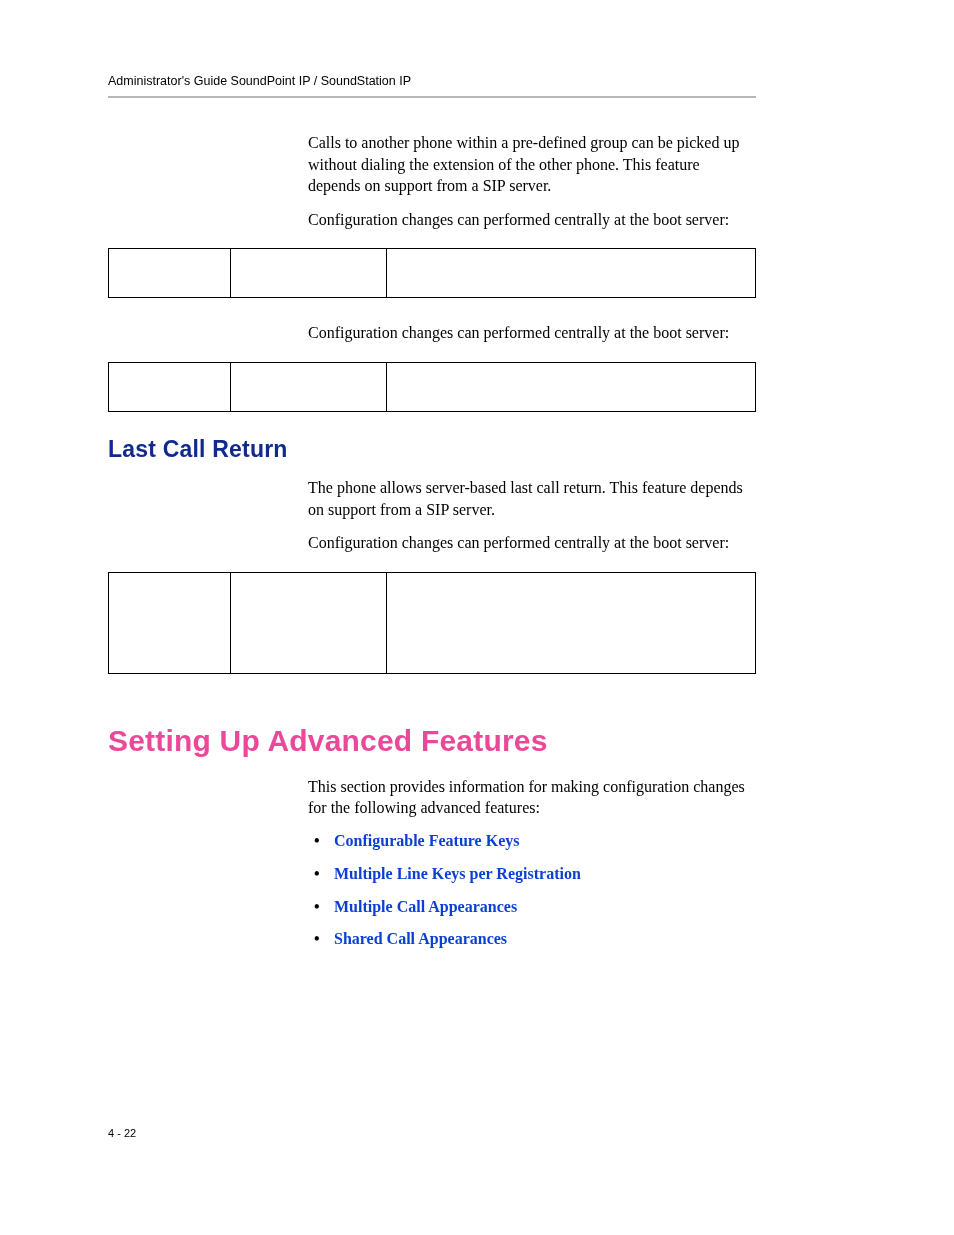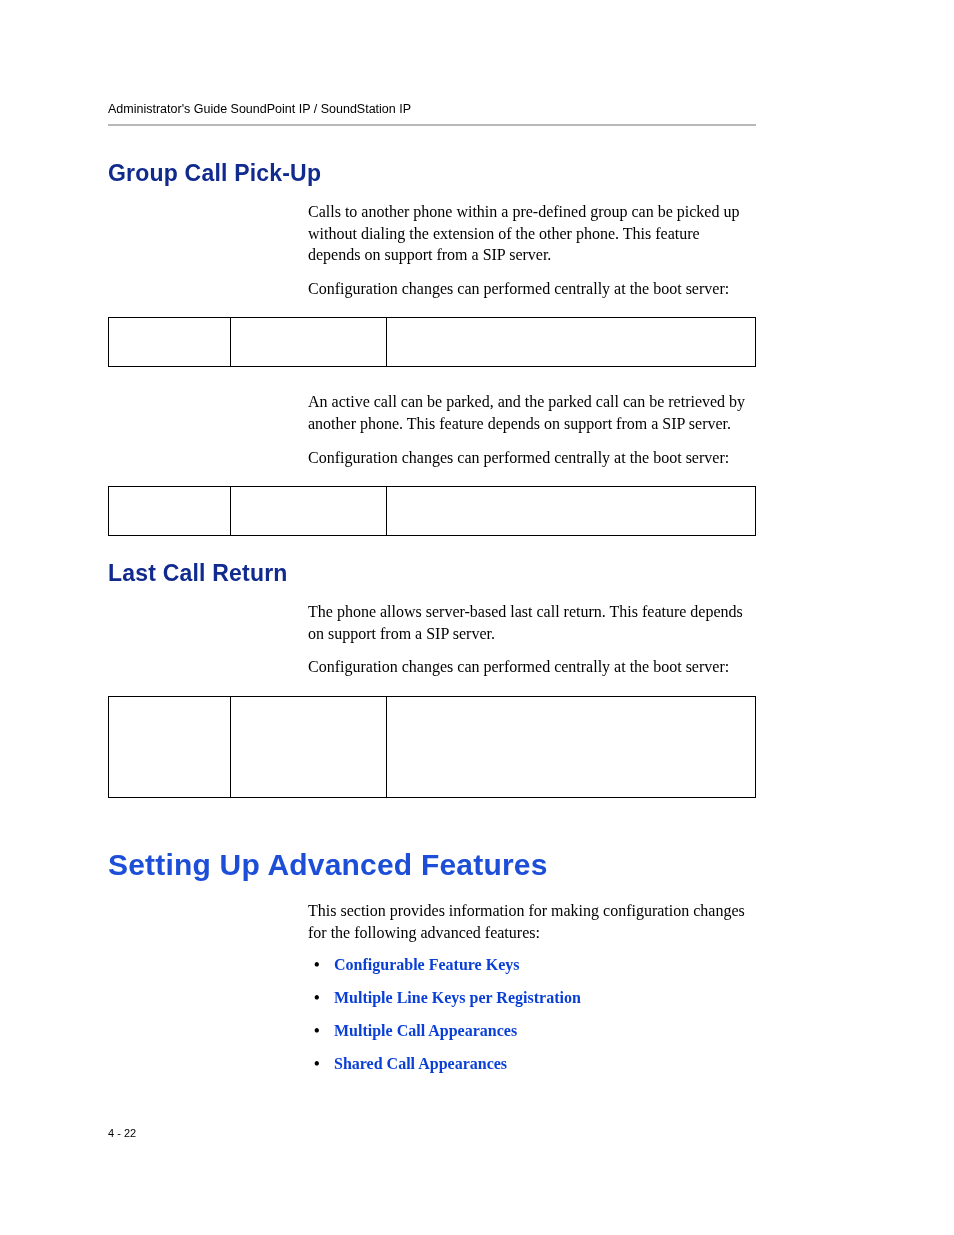--- a/index.html
+++ b/index.html
@@ -7,42 +7,42 @@
     padding: 0;
     background: #ffffff;
     font-family: "Book Antiqua", Palatino, "Palatino Linotype", Georgia, serif;
     color: #000000;
   }
   .page {
     width: 864px;
     height: 1235px;
     position: relative;
     box-sizing: border-box;
-    padding: 102px 108px 60px 108px;
+    padding: 74px 108px 60px 108px;
   }
   .running-header {
     font-family: Arial, Helvetica, sans-serif;
     font-size: 12.5px;
     color: #000;
     padding-bottom: 8px;
     border-bottom: 2px solid #b8b8b8;
     margin-bottom: 34px;
   }
   .h2 {
     font-family: Arial, Helvetica, sans-serif;
     font-weight: bold;
     color: #102a8e;
     font-size: 23px;
     margin: 0 0 14px 0;
     letter-spacing: 0.2px;
   }
   .h1 {
     font-family: Arial, Helvetica, sans-serif;
     font-weight: bold;
-    color: #1d4ed8;
+    color: #ec4899;
     font-size: 30px;
     margin: 50px 0 18px 0;
     letter-spacing: 0.2px;
   }
   .body-block {
     margin-left: 200px;
     font-size: 16px;
     line-height: 1.35;
     color: #000;
   }
@@ -98,42 +98,40 @@
     color: #000;
   }
 </style>
 </head>
 <body>
 
 <div class="page">
 
   <div class="running-header">Administrator's Guide SoundPoint IP / SoundStation IP</div>
 
-  <h2 class="h2">Group Call Pick-Up</h2>
   <div class="body-block">
     <p class="para">Calls to another phone within a pre-defined group can be picked up without dialing the extension of the other phone. This feature depends on support from a SIP server.</p>
     <p class="para">Configuration changes can performed centrally at the boot server:</p>
   </div>
   <table class="config">
     <colgroup>
         <col class="c1">
         <col class="c2">
         <col class="c3">
       </colgroup>
     <tbody>
         <tr>
       <td></td>
       <td></td>
       <td></td>
     </tr>
   </tbody>
     </table>
 
   <div class="body-block">
-    <p class="para">An active call can be parked, and the parked call can be retrieved by another phone. This feature depends on support from a SIP server.</p>
     <p class="para">Configuration changes can performed centrally at the boot server:</p>
   </div>
   <table class="config">
     <colgroup>
         <col class="c1">
         <col class="c2">
         <col class="c3">
       </colgroup>
     <tbody>
         <tr>

